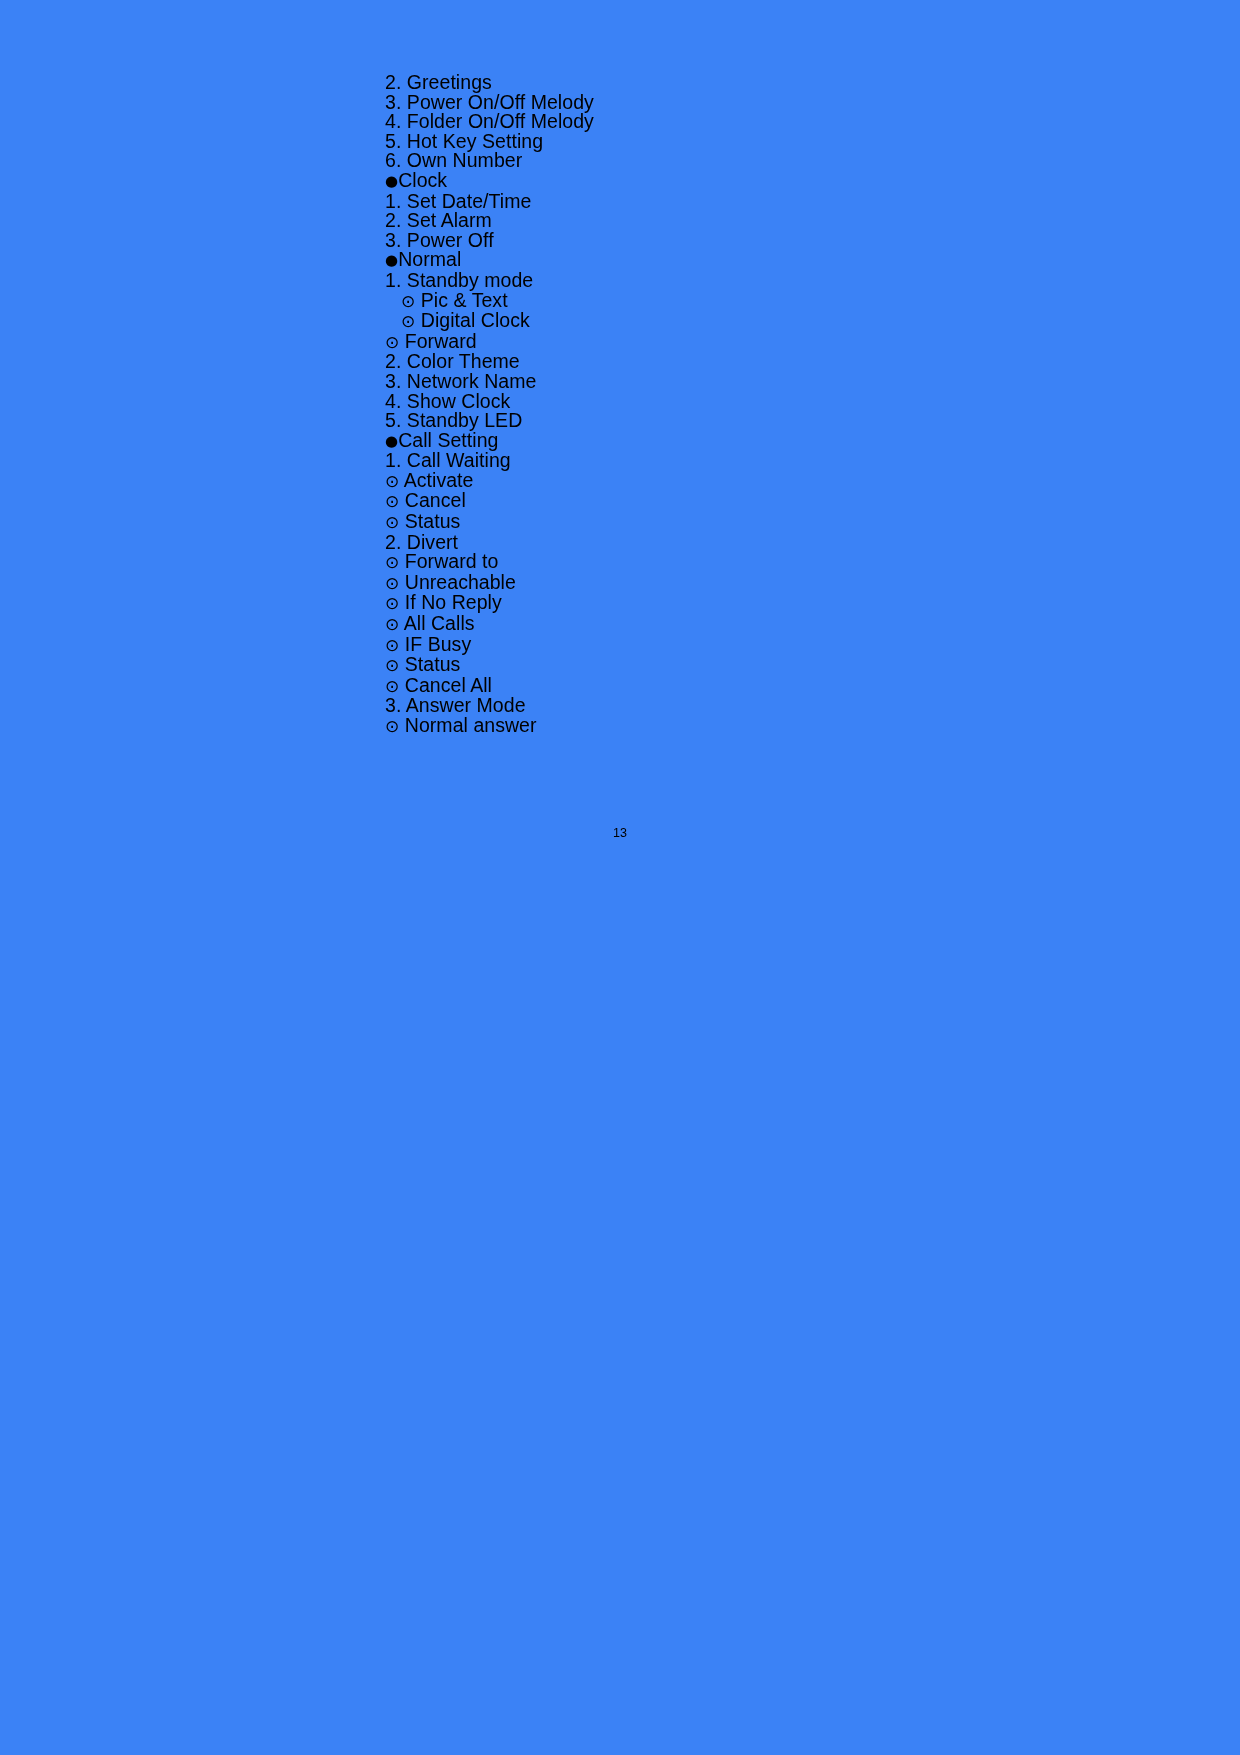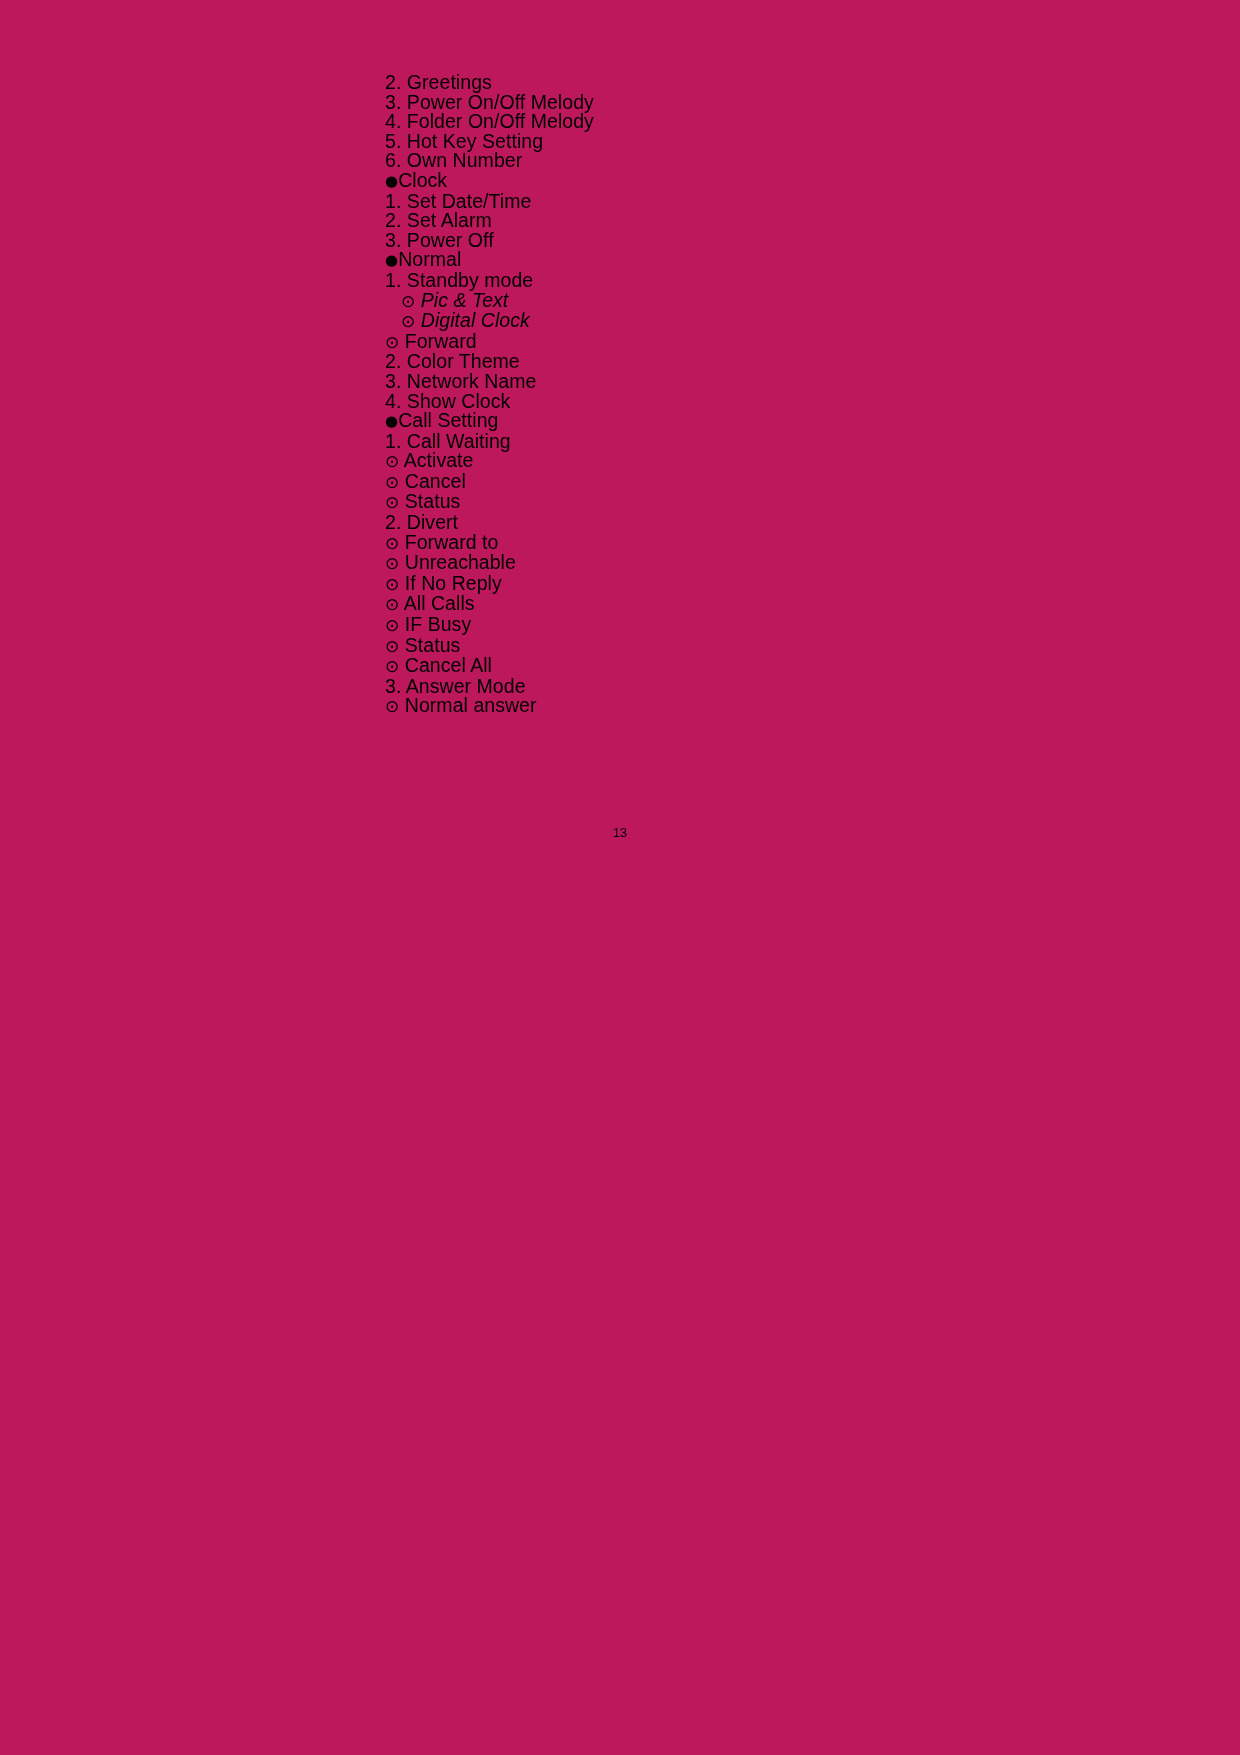--- a/index.html
+++ b/index.html
@@ -14,39 +14,38 @@
     font-family: "Liberation Sans", sans-serif;
     color: #000000;
     -webkit-font-smoothing: antialiased;
   }
   .page {
     position: absolute;
     top: 0;
     left: 0;
     width: 1240px;
     height: 1755px;
-    background: #be185d;
+    background: #3b82f6;
   }
   .content-block {
     position: absolute;
     left: 385px;
     top: 73px;
     width: 600px;
   }
   .menu-line {
     font-size: 19.5px;
     line-height: 19.6px;
     white-space: pre;
     letter-spacing: 0.05px;
     color: #000000;
   }
   
   .menu-line.indent-1 {
     padding-left: 16px;
-    font-style: italic;
   }
   .marker {
     font-family: "DejaVu Sans", sans-serif;
     font-size: 17px;
   }
   .marker-bullet {
     font-family: "DejaVu Sans", sans-serif;
     font-size: 15px;
     vertical-align: 1px;
   }
@@ -77,20 +76,21 @@
       <div class="menu-line"><span>2.</span> <span>Set Alarm</span></div>
       <div class="menu-line"><span>3.</span> <span>Power Off</span></div>
       <div class="menu-line"><span class="marker-bullet">●</span><span>Normal</span></div>
       <div class="menu-line"><span>1.</span> <span>Standby mode</span></div>
       <div class="menu-line indent-1"><span class="marker">⊙</span> <span>Pic &amp; Text</span></div>
       <div class="menu-line indent-1"><span class="marker">⊙</span> <span>Digital Clock</span></div>
       <div class="menu-line"><span class="marker">⊙</span> <span>Forward</span></div>
       <div class="menu-line"><span>2.</span> <span>Color Theme</span></div>
       <div class="menu-line"><span>3.</span> <span>Network Name</span></div>
       <div class="menu-line"><span>4.</span> <span>Show Clock</span></div>
+      <div class="menu-line"><span>5.</span> <span>Standby LED</span></div>
       <div class="menu-line"><span class="marker-bullet">●</span><span>Call Setting</span></div>
       <div class="menu-line"><span>1.</span> <span>Call Waiting</span></div>
       <div class="menu-line"><span class="marker">⊙</span> <span>Activate</span></div>
       <div class="menu-line"><span class="marker">⊙</span> <span>Cancel</span></div>
       <div class="menu-line"><span class="marker">⊙</span> <span>Status</span></div>
       <div class="menu-line"><span>2.</span> <span>Divert</span></div>
       <div class="menu-line"><span class="marker">⊙</span> <span>Forward to</span></div>
       <div class="menu-line"><span class="marker">⊙</span> <span>Unreachable</span></div>
       <div class="menu-line"><span class="marker">⊙</span> <span>If No Reply</span></div>
       <div class="menu-line"><span class="marker">⊙</span> <span>All Calls</span></div>

